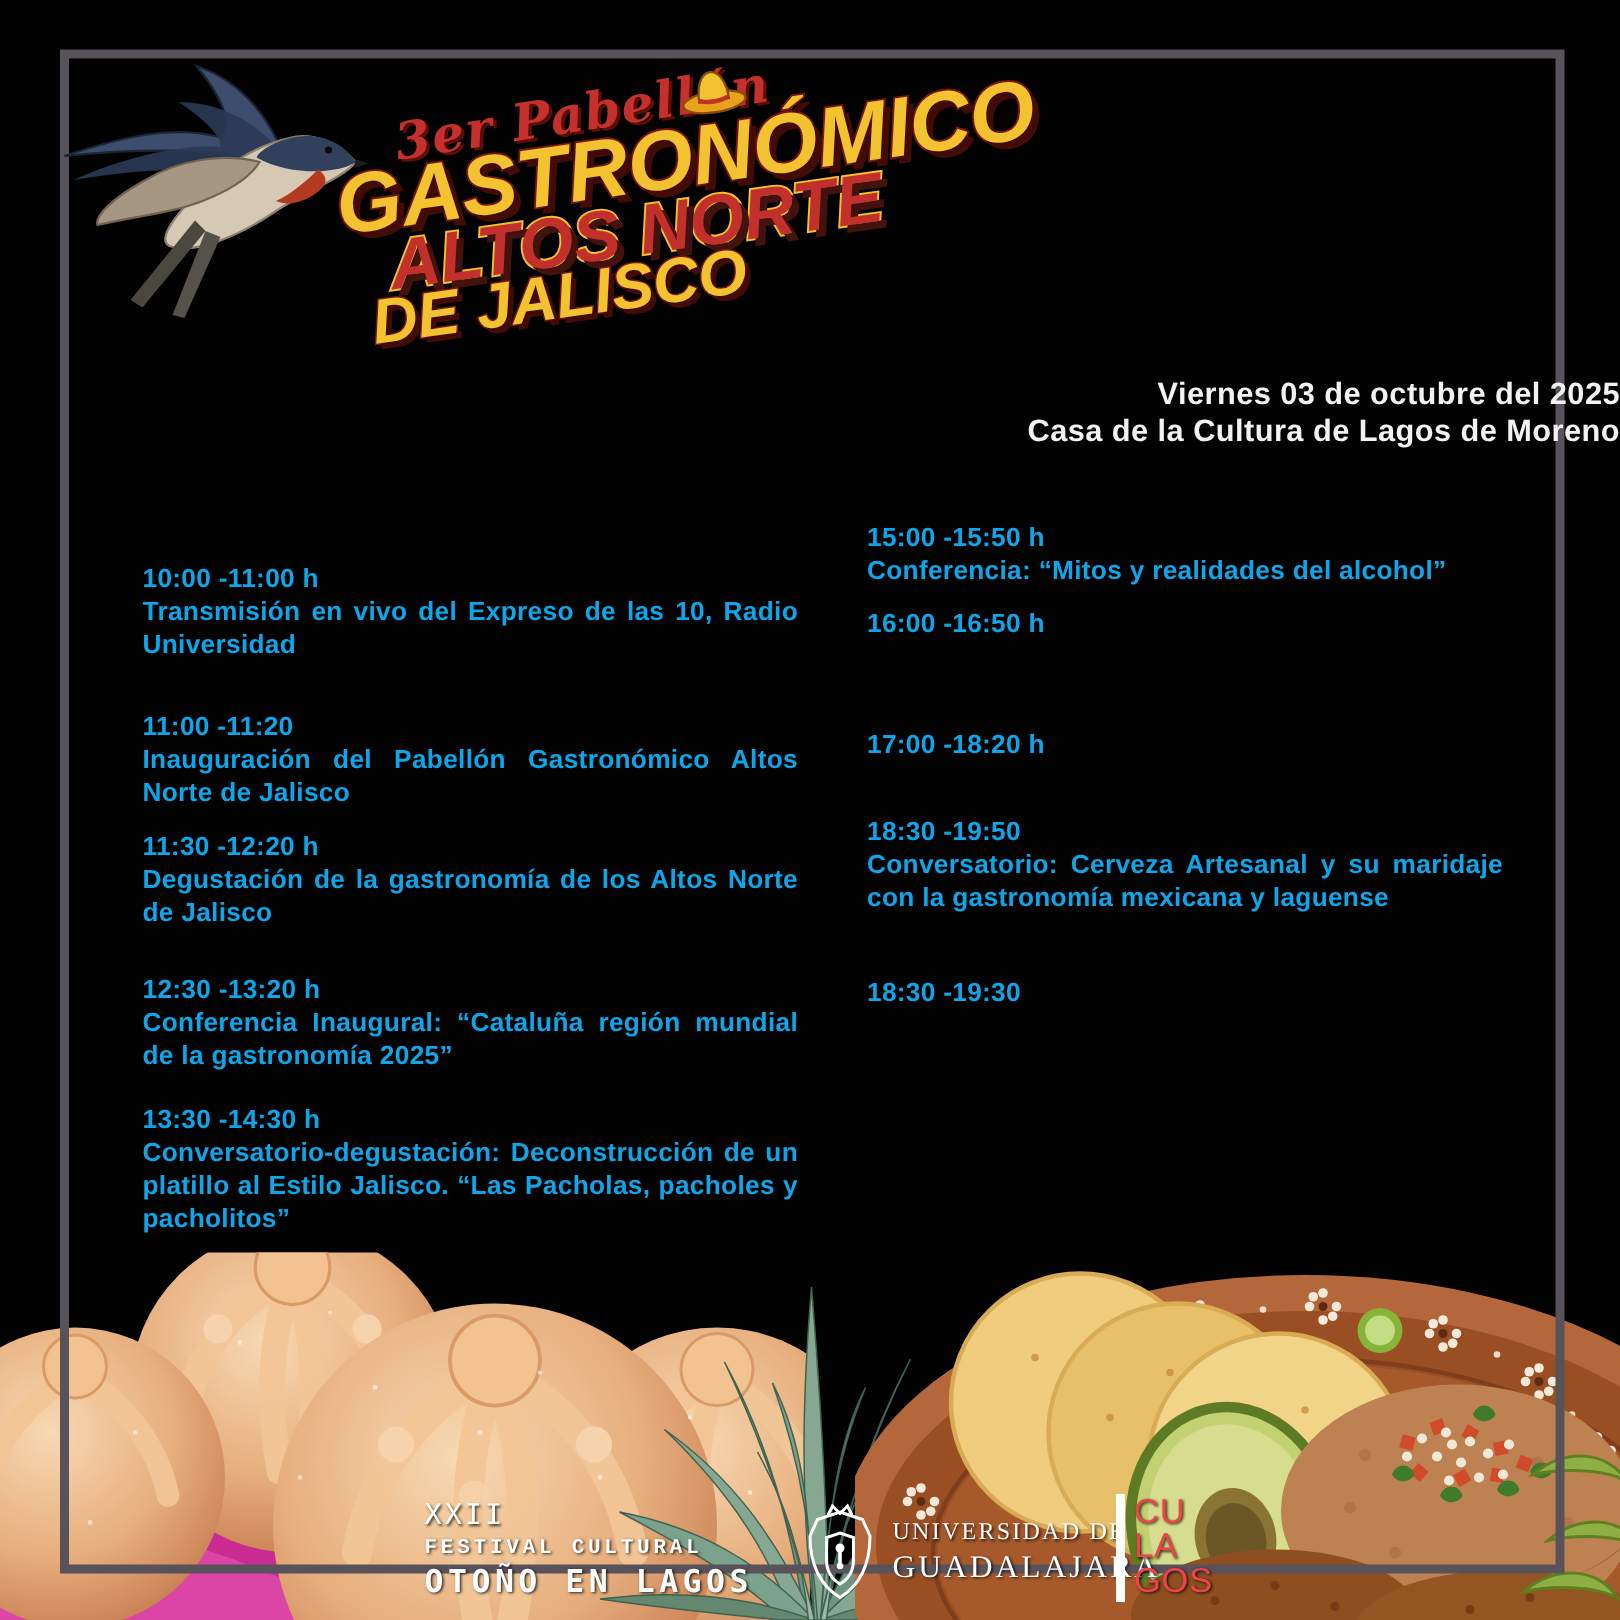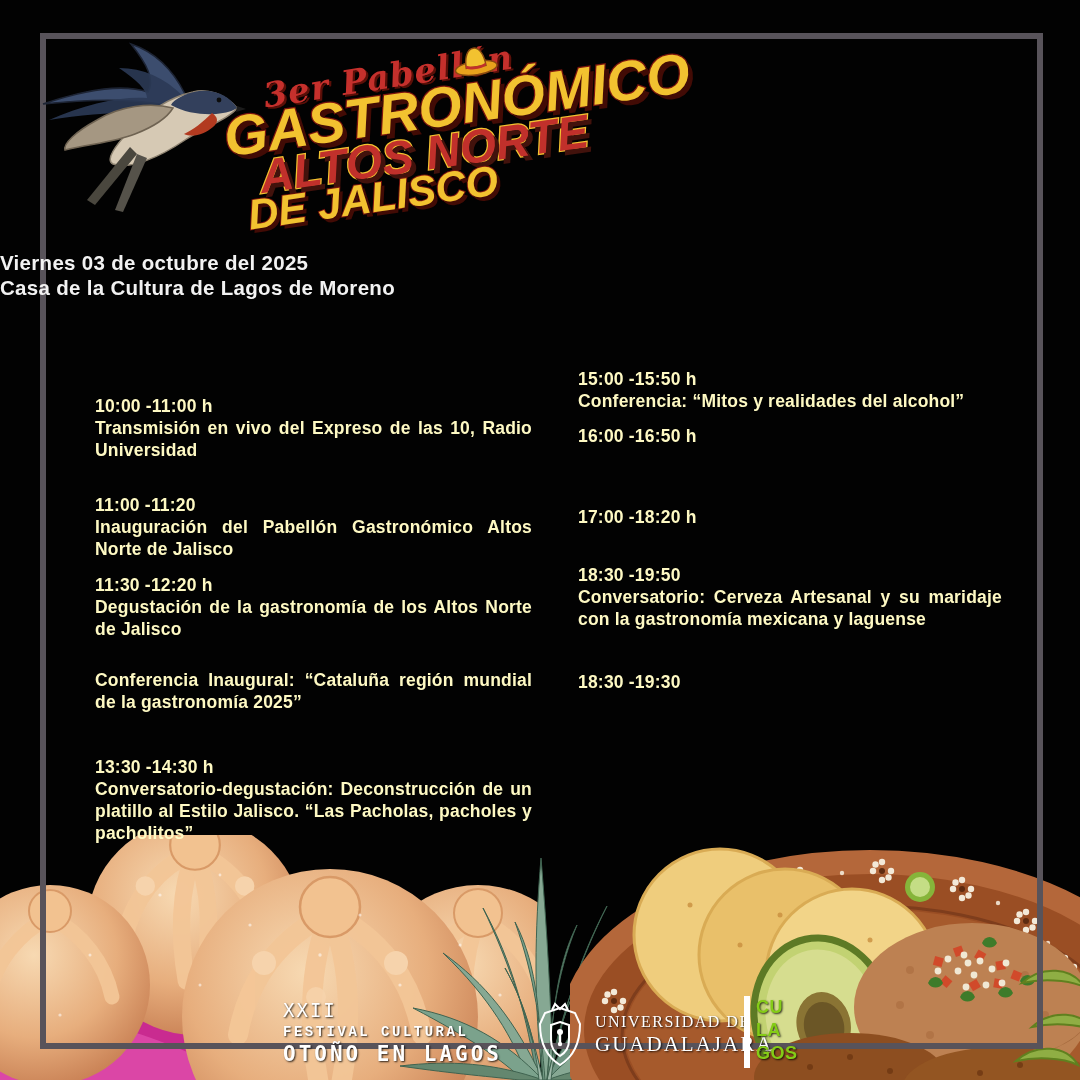--- a/index.html
+++ b/index.html
@@ -35,27 +35,27 @@
     -webkit-text-stroke:2.5px #f2c230;
     text-shadow:4px 5px 0 #42120c;transform:rotate(-8deg);
   }
   .t3{
     left:247px;top:174px;font-size:42px;color:#f2c230;
     -webkit-text-stroke:2px #7c150e;
     text-shadow:3px 4px 0 #420b05;transform:rotate(-8deg);
   }
   
   .date-block{
-    position:absolute;left:0;top:250px;width:1080px;text-align:left;z-index:6;
+    position:absolute;left:0;top:250px;width:1080px;text-align:right;z-index:6;
     color:#f2f2f2;font-weight:700;font-size:20.5px;line-height:25px;letter-spacing:.3px;
   }
   
   .slot{
-    position:absolute;color:#fef9c3;font-size:17.5px;line-height:22px;
-    font-weight:700;letter-spacing:.2px;z-index:6;margin-top:21px;
+    position:absolute;color:#0ea5e9;font-size:17.5px;line-height:22px;
+    font-weight:700;letter-spacing:.2px;z-index:6;
   }
   .slot .time{white-space:nowrap;}
   .slot .desc{text-align:justify;}
   .col-left{left:95px;width:437px;}
   .col-right{left:578px;width:424px;}
   
   .photo{position:absolute;z-index:3;}
   .bird{position:absolute;left:35px;top:42px;z-index:6;}
   
   .festival{
@@ -66,21 +66,21 @@
   .festival .f2{font-size:14px;font-weight:700;letter-spacing:2.5px;margin-top:3px;font-family:Liberation Mono, monospace;}
   .festival .f3{font-size:21px;font-weight:700;letter-spacing:3px;margin-top:2px;}
   .udg{position:absolute;left:535px;top:1002px;z-index:7;display:flex;align-items:center;}
   .udg-text{margin-left:10px;color:#fff;font-family:"Liberation Serif",serif;
     text-shadow:1px 1px 2px rgba(0,0,0,.8);}
   .udg-text .u1{font-size:16px;letter-spacing:1.5px;}
   .udg-text .u2{font-size:21px;letter-spacing:2px;margin-top:1px;}
   .culagos{position:absolute;left:744px;top:996px;z-index:7;display:flex;}
   .culagos .bar{width:6px;height:72px;background:#fff;margin-right:6px;}
   .culagos .cu-text{
-    color:#84cc16;font-weight:700;font-size:18px;line-height:23px;letter-spacing:.5px;
+    color:#ef4444;font-weight:400;font-size:23px;line-height:23px;letter-spacing:.5px;
     text-shadow:1px 1px 2px rgba(0,0,0,.8);
   }
 </style>
 </head>
 <body>
 
 <div class="poster">
 
   <div class="frame"></div>
 
@@ -120,20 +120,21 @@
   </div>
   <div class="slot col-left" style="top:473px">
     <div class="time">11:00 -11:20</div>
     <div class="desc">Inauguración del Pabellón Gastronómico Altos Norte de Jalisco</div>
   </div>
   <div class="slot col-left" style="top:553px">
     <div class="time">11:30 -12:20 h</div>
     <div class="desc">Degustación de la gastronomía de los Altos Norte de Jalisco</div>
   </div>
   <div class="slot col-left" style="top:648px">
+    <div class="time">12:30 -13:20 h</div>
     <div class="desc">Conferencia Inaugural: “Cataluña región mundial de la gastronomía 2025”</div>
   </div>
   <div class="slot col-left" style="top:735px">
     <div class="time">13:30 -14:30 h</div>
     <div class="desc">Conversatorio-degustación: Deconstrucción de un platillo al Estilo Jalisco. “Las Pacholas, pacholes y pacholitos”</div>
   </div>
 
   <div class="slot col-right" style="top:347px">
     <div class="time">15:00 -15:50 h</div>
     <div class="desc">Conferencia: “Mitos y realidades del alcohol”</div>

